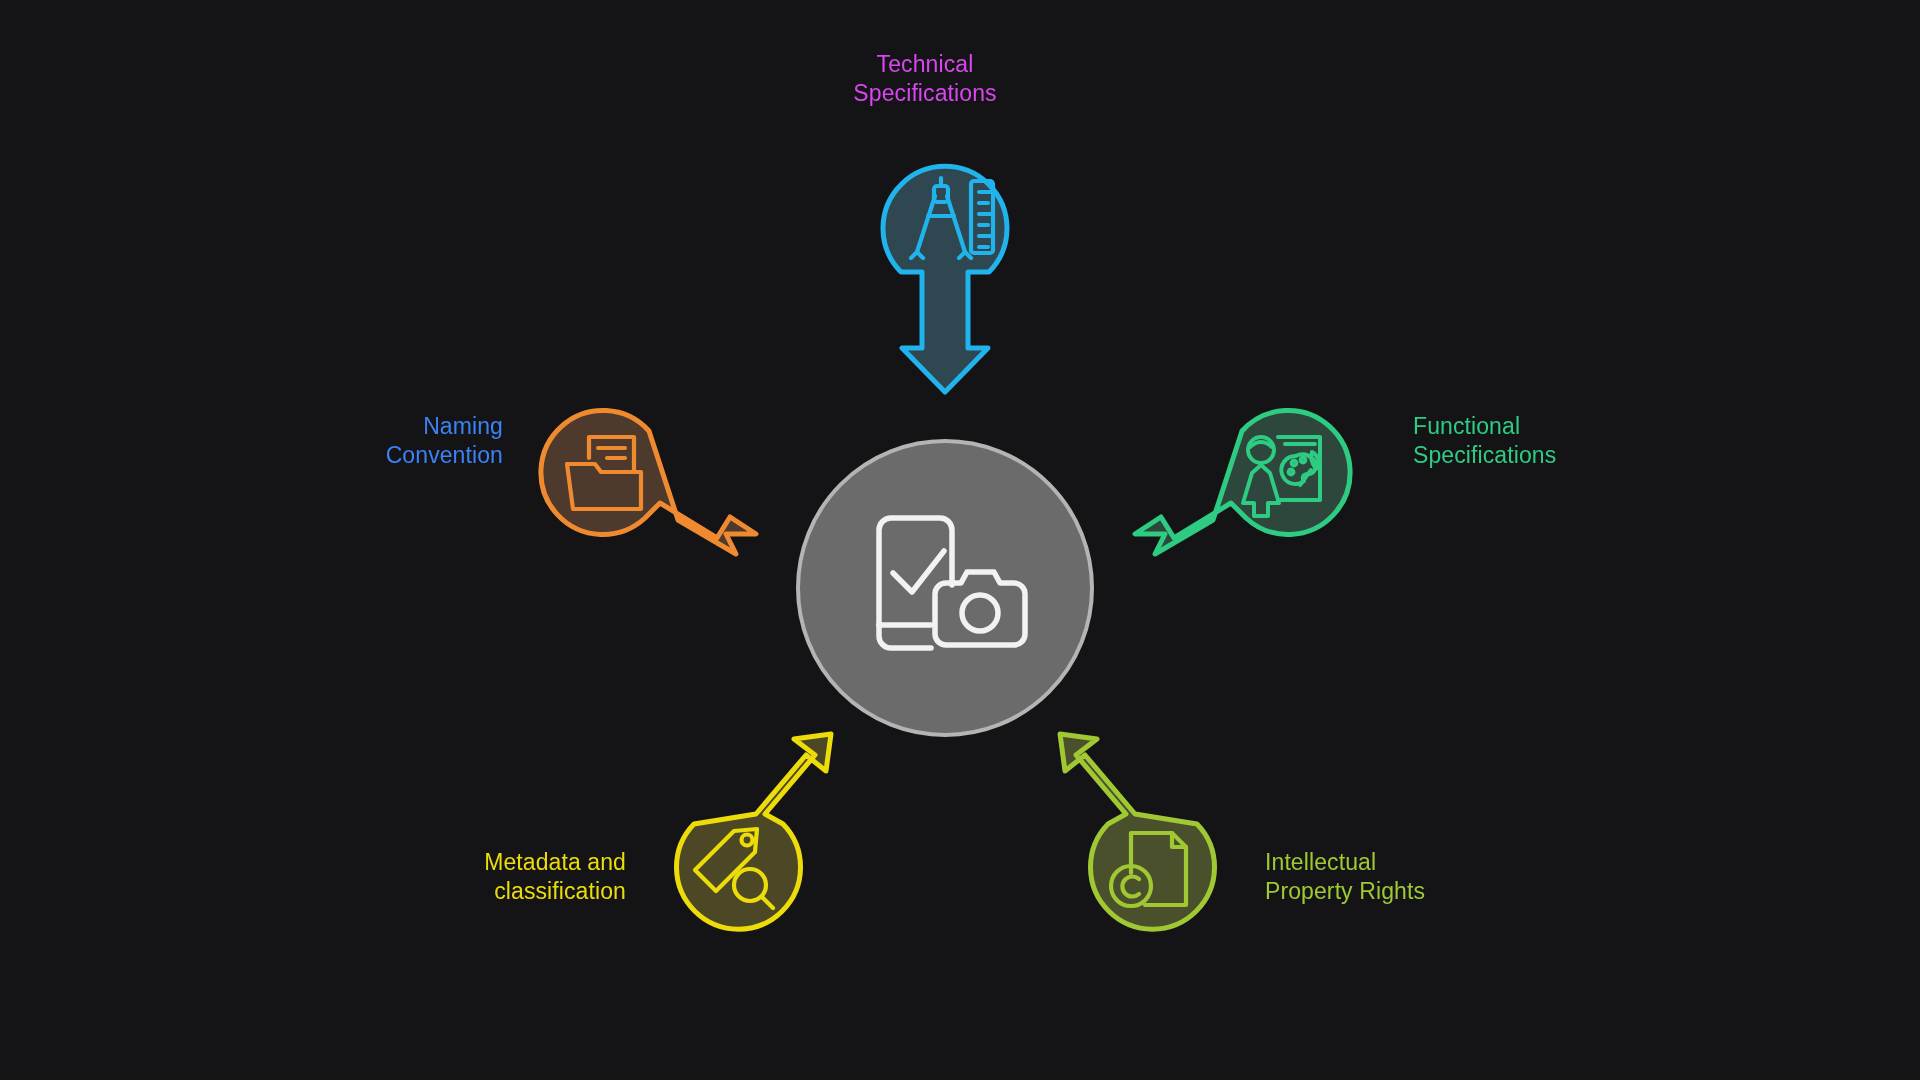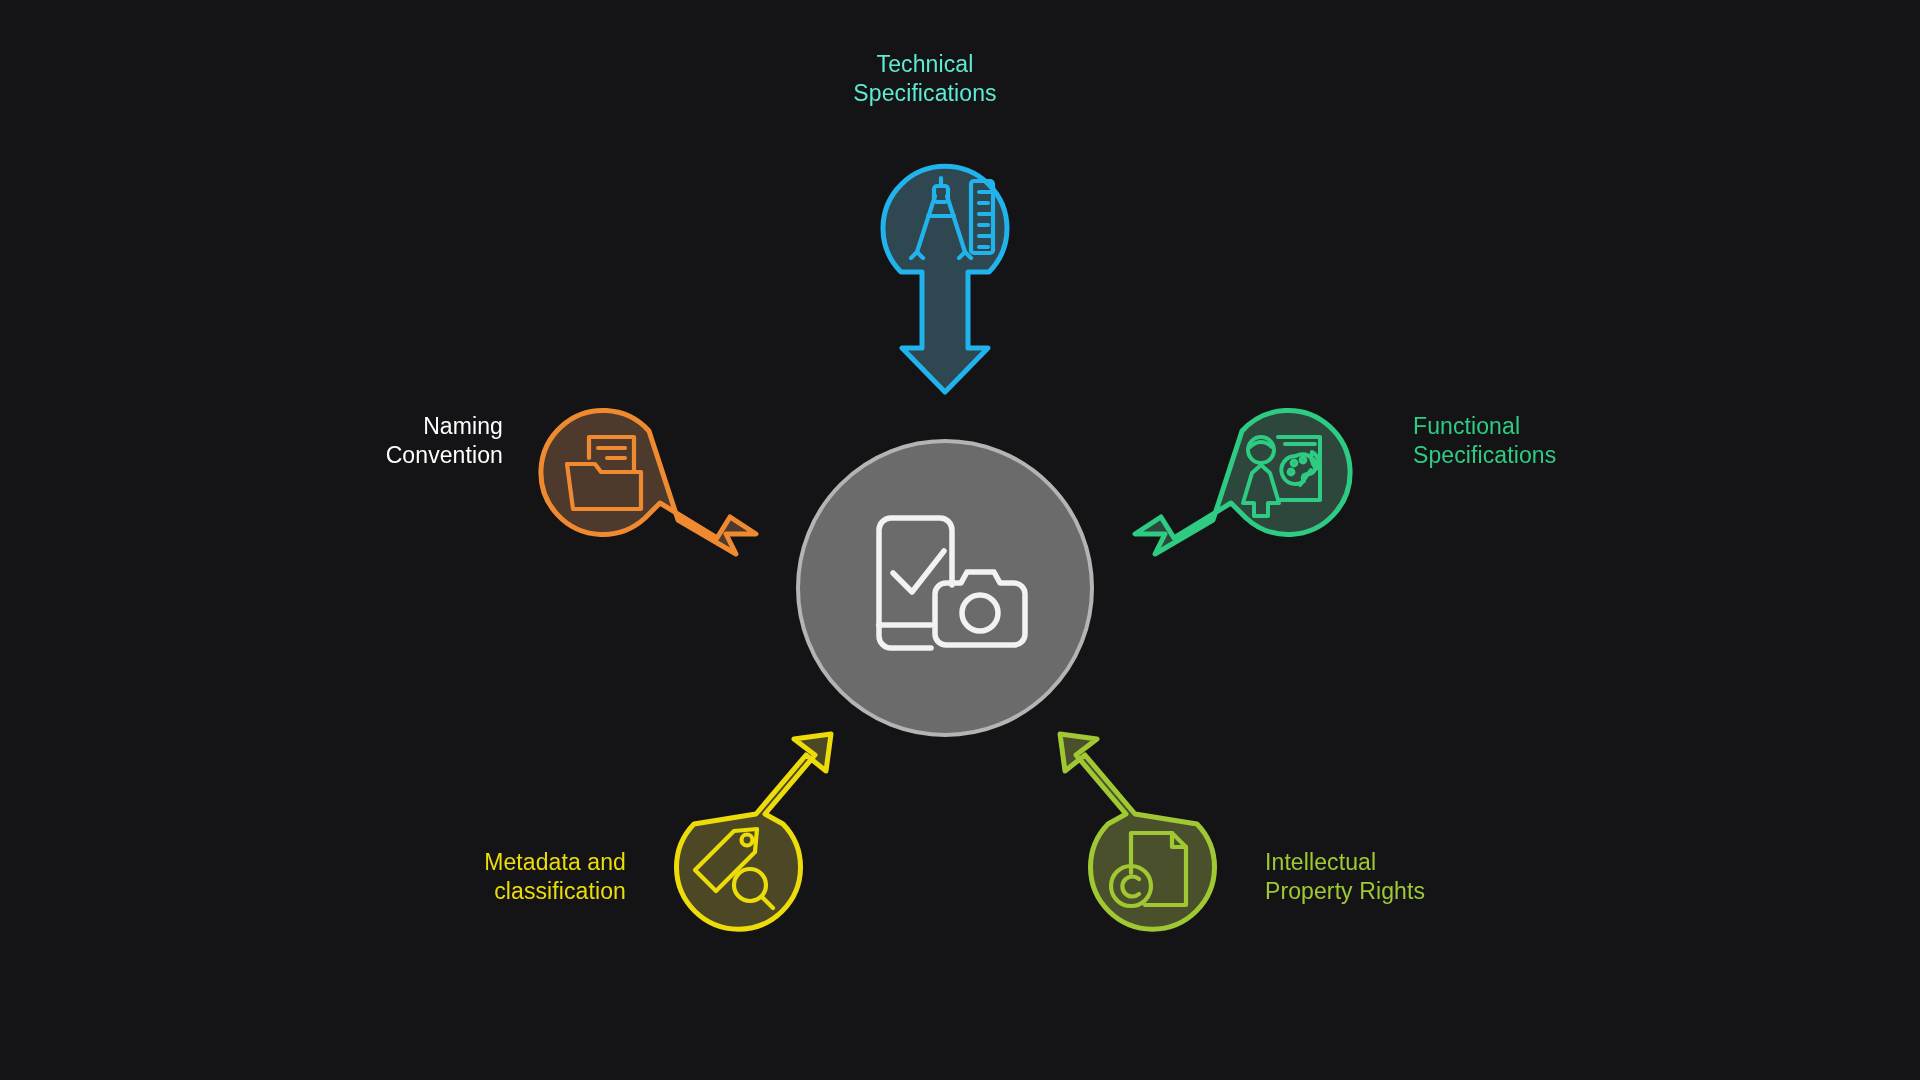--- a/index.html
+++ b/index.html
@@ -192,24 +192,24 @@
 
         <path d="M 893 573 L 912 592 L 944 551"></path>
 
         <path d="M 946 583 L 961 583 L 967 572 L 994 572 L 1000 583 L 1014 583 a 11 11 0 0 1 11 11 L 1025 634 a 11 11 0 0 1 -11 11 L 946 645 a 11 11 0 0 1 -11 -11 L 935 594 a 11 11 0 0 1 11 -11 Z"></path>
         <circle cx="980" cy="613" r="18"></circle>
       </g>
     </g>
 
   </svg>
 
-  <div class="node-label" id="label-technical-specifications" style="color:#5eead4">Technical
+  <div class="node-label" id="label-technical-specifications" style="color:#d946ef">Technical
 Specifications</div>
 
-  <div class="node-label" id="label-naming-convention" style="color:#ffffff">Naming
+  <div class="node-label" id="label-naming-convention" style="color:#3b82f6">Naming
 Convention</div>
 
   <div class="node-label" id="label-functional-specifications" style="color:#2ecc82">Functional
 Specifications</div>
 
   <div class="node-label" id="label-metadata-and-classification" style="color:#ecdc0a">Metadata and
 classification</div>
 
   <div class="node-label" id="label-intellectual-property-rights" style="color:#a0c832">Intellectual
 Property Rights</div>

